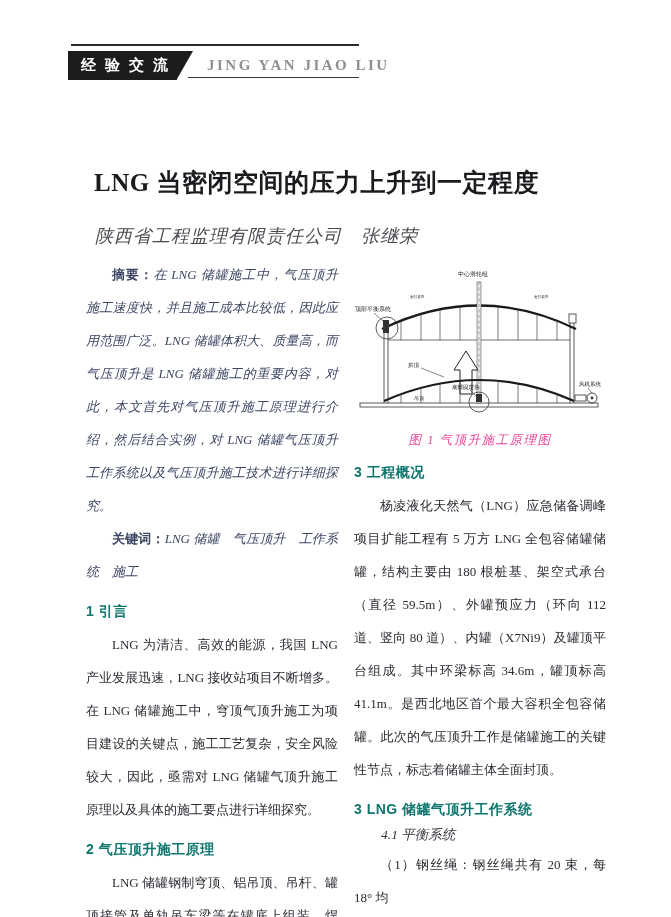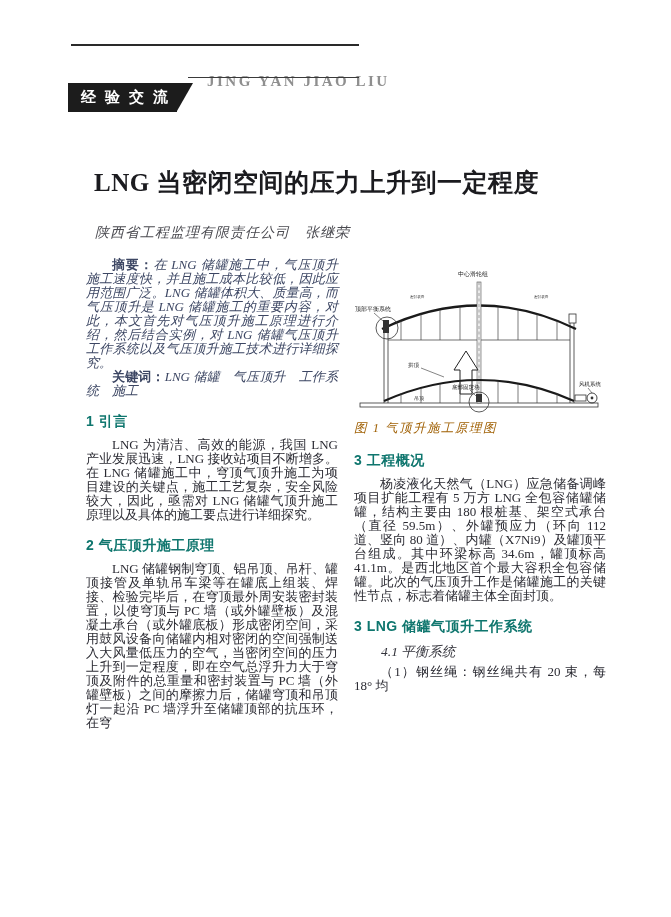--- a/index.html
+++ b/index.html
@@ -14,21 +14,21 @@
   .page { position:absolute; inset:0; }
 
   
   .header { position:absolute; top:44px; left:68px; width:300px; }
   .header-topline { border-top:2px solid #2a2a2a; width:288px; margin-left:3px; }
   .badge-row { display:flex; align-items:center; margin-top:5px; }
   .badge {
     background:#1c1c1c; color:#fff;
     font-family:"Liberation Sans","DejaVu Sans",sans-serif;
     font-weight:bold; font-size:15px; letter-spacing:9px;
-    padding:5px 0 5px 13px; position:relative; white-space:nowrap;margin-top:32px;
+    padding:5px 0 5px 13px; position:relative; white-space:nowrap;
   }
   .badge::after {
     content:""; position:absolute; right:-16px; top:0;
     border-top:28px solid #1c1c1c; border-right:16px solid transparent;
   }
   .pinyin {
     color:#8f8f8f; font-weight:bold; font-size:15px;
     letter-spacing:2.5px; margin-left:30px; white-space:nowrap;
   }
   .header-bottomline {
@@ -36,53 +36,53 @@
     border-top:1.5px solid #3a3a3a;
   }
 
   
   .title {
     position:absolute; top:166px; left:94px; width:500px;
     font-size:25px; font-weight:bold; color:#1b1b1f; letter-spacing:0.5px;
   }
   .author {
     position:absolute; top:224px; left:95px;
-    font-size:14px; color:#4a4a50; font-style:italic; letter-spacing:1px;
+    font-size:18px; color:#4a4a50; font-style:italic; letter-spacing:1px;
   }
 
   
   .columns {
     position:absolute; top:258px; left:86px; width:520px;
     display:flex; gap:16px;
   }
   .col { width:252px; }
   p {
-    font-size:13px; line-height:14px; text-align:justify;
+    font-size:13px; line-height:33px; text-align:justify;
     color:#2b2b33;
   }
   p.indent { text-indent:2em; }
   .abstract, .abstract span, .abstract .lbl { color:#3c4663; }
   .abstract { font-style:italic; }
   .lbl { font-weight:bold; font-style:normal; }
   h2 {
     font-family:"Liberation Sans","DejaVu Sans",sans-serif;
     font-size:14px; font-weight:bold; color:#0f766e;
     margin:15px 0 7px 0; letter-spacing:0.5px;
   }
   .subheading {
     font-size:13.5px; color:#33333b; padding-left:2em;
     font-style:italic; margin:2px 0 4px 0;
   }
 
   
   figure { margin:8px 0 4px 0; width:252px; }
   figure svg { display:block; }
   figcaption {
-    text-align:left; font-size:12.5px; color:#a16207;
-    font-style:italic; letter-spacing:1.5px; margin-top:4px;
+    text-align:center; font-size:12.5px; color:#ec4899;
+    font-style:italic; letter-spacing:1.5px; margin-top:16px;
   }
   .figlabel { font-family:"Liberation Sans","DejaVu Sans",sans-serif; fill:#222; }
 
   
   .footer {
     position:absolute; top:845px; left:88px;
     display:flex; align-items:center; gap:12px;
   }
   .pagenum {
     font-family:"Liberation Sans","DejaVu Sans",sans-serif;

